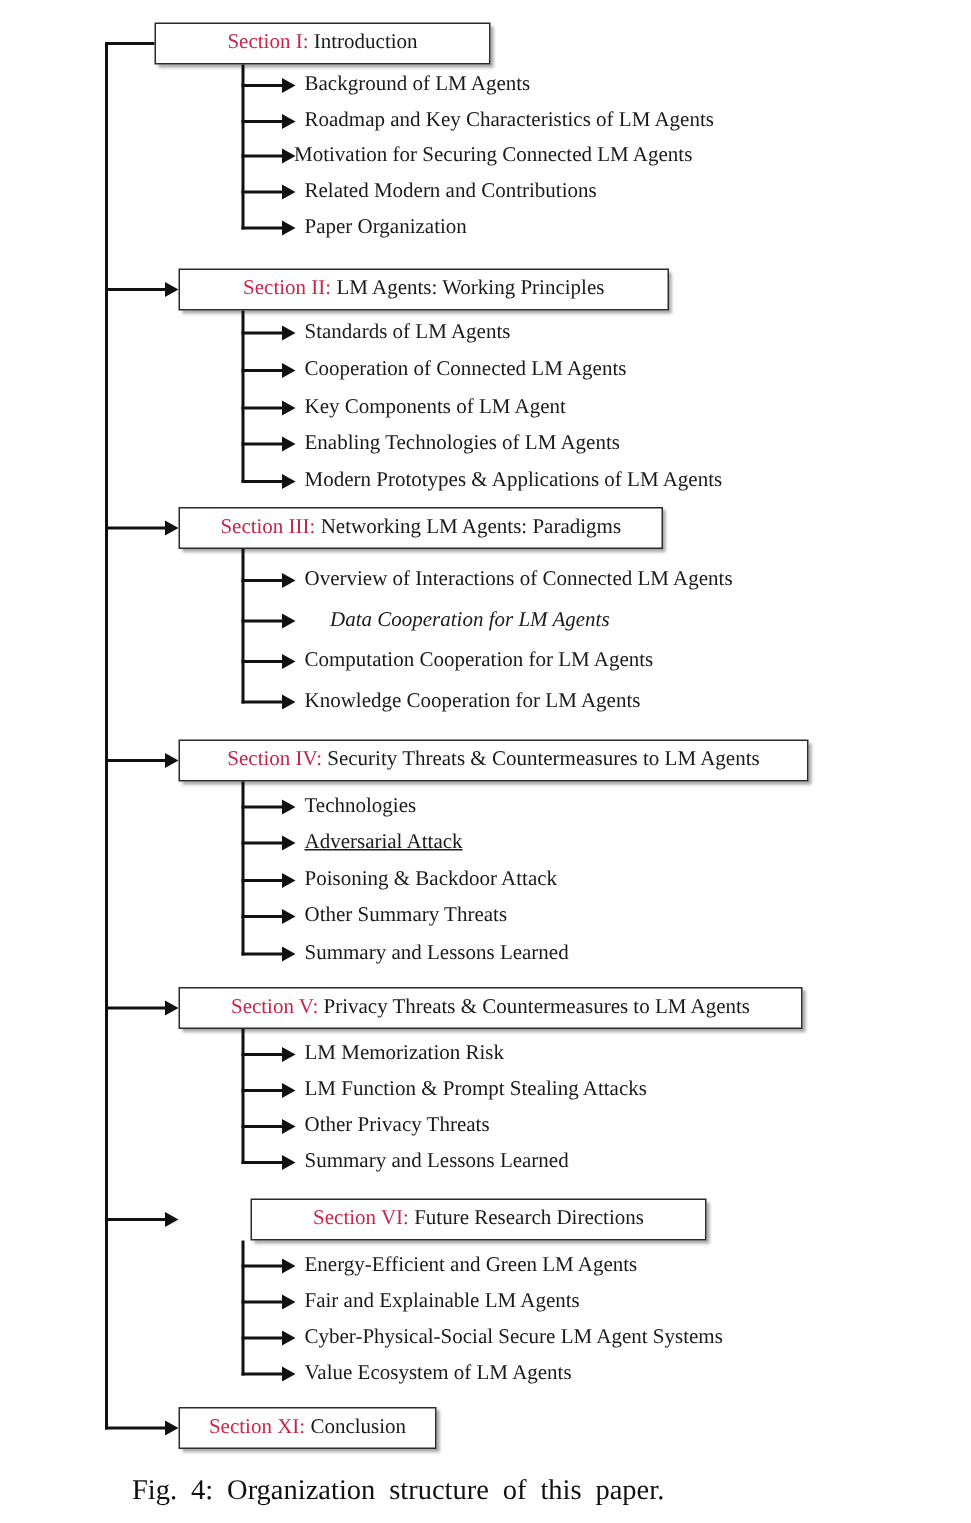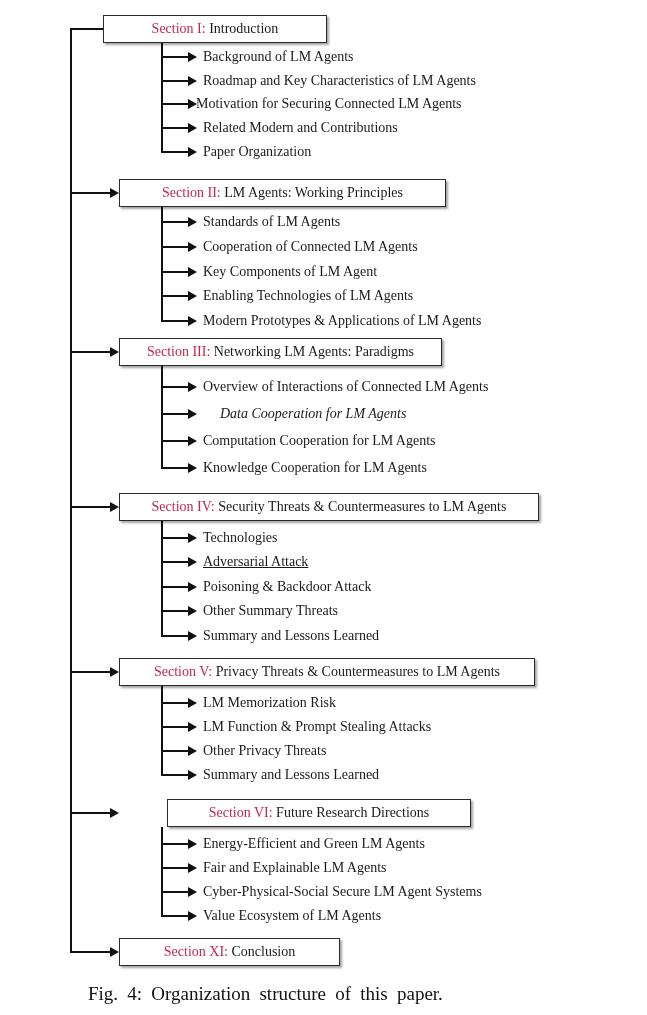--- a/index.html
+++ b/index.html
@@ -157,14 +157,14 @@
     <div class="arr" style="left: 188px; top: 863px;"></div>
     <div class="item-label" style="left: 203px; top: 858px;">Fair and Explainable LM Agents</div>
     <div class="hline" style="left: 161px; top: 891px; width: 27px;"></div>
     <div class="arr" style="left: 188px; top: 887px;"></div>
     <div class="item-label" style="left: 203px; top: 882px;">Cyber-Physical-Social Secure LM Agent Systems</div>
     <div class="hline" style="left: 161px; top: 915px; width: 27px;"></div>
     <div class="arr" style="left: 188px; top: 911px;"></div>
     <div class="item-label" style="left: 203px; top: 906px;">Value Ecosystem of LM Agents</div>
     <div class="hline" style="left: 70px; top: 951px; width: 41px;"></div>
     <div class="arr" style="left: 110px; top: 947px;"></div>
-    <div class="sbox" style="left: 119px; top: 938px; width: 221px;"><span class="snum">Section XI:</span> <span class="stitle">Conclusion</span></div>
+    <div class="sbox" style="left: 119px; top: 938px; width: 172px;"><span class="snum">Section XI:</span> <span class="stitle">Conclusion</span></div>
   </div>
 
 </body></html>

